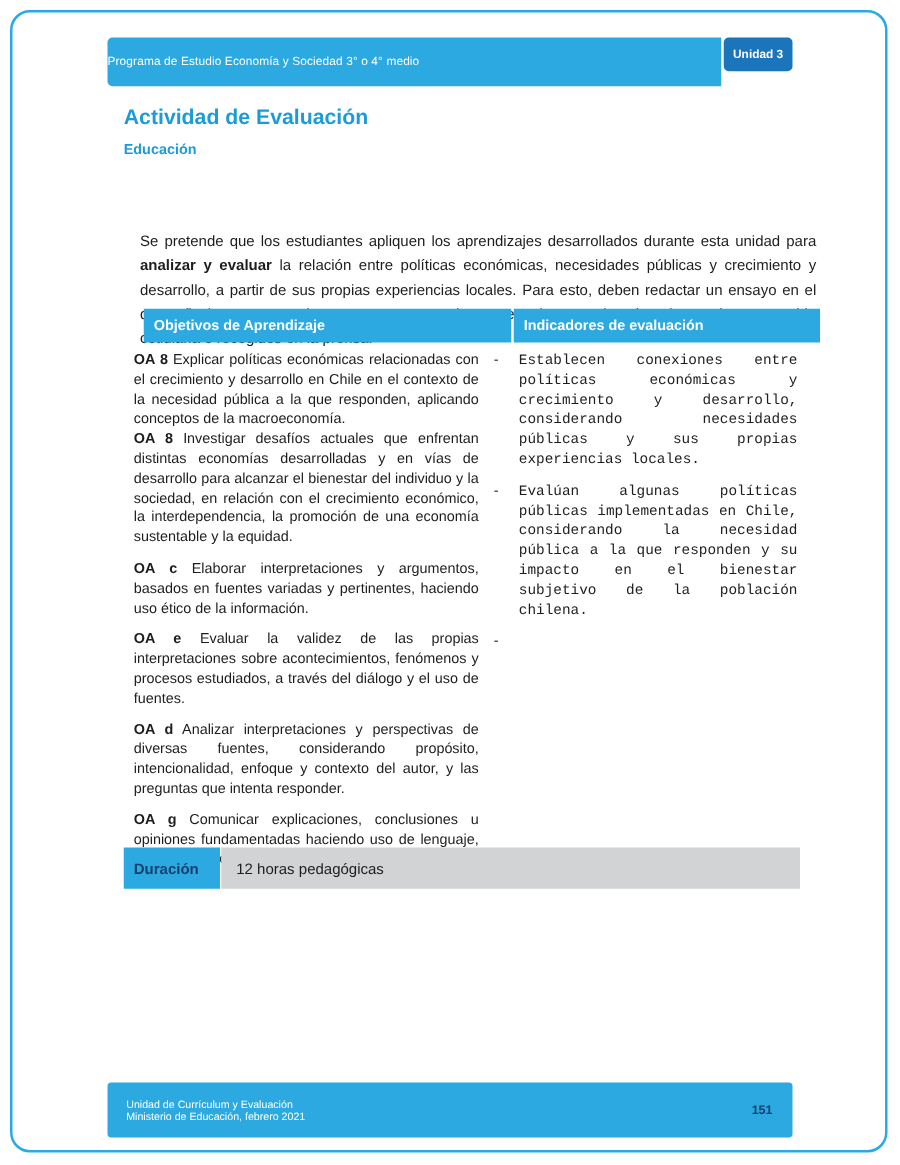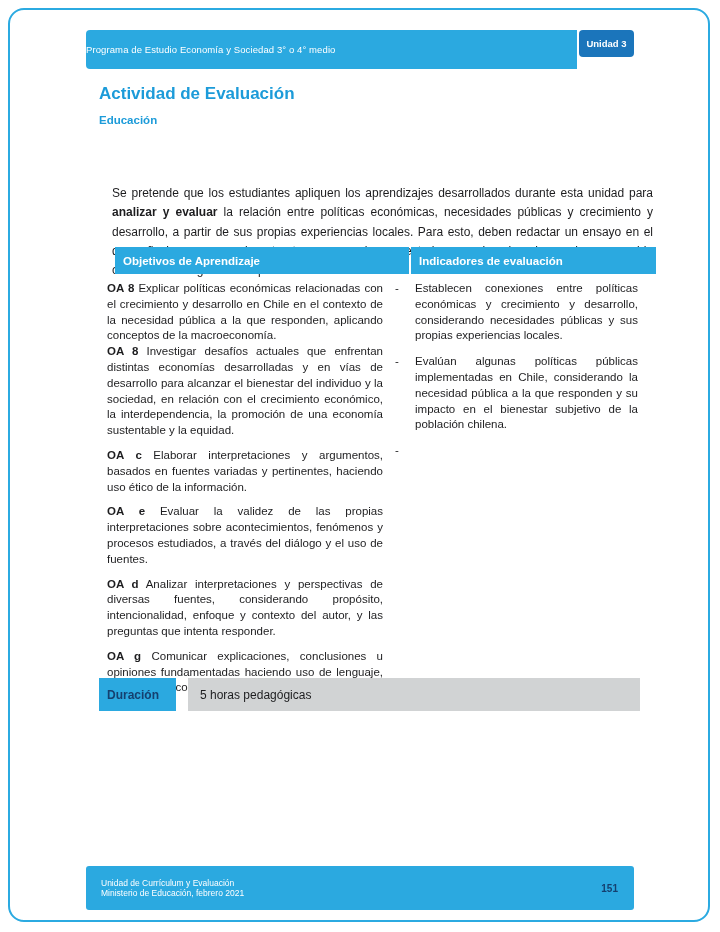--- a/index.html
+++ b/index.html
@@ -86,27 +86,27 @@
     font-size: 11.5px; line-height: 15.8px;
     text-align: justify;
   }
   .oa.spaced { margin-top: 9px; }
   .indicator {
     display: flex;
     font-size: 11.5px; line-height: 15.8px;
   }
   .indicator + .indicator { margin-top: 10px; }
   .indicator .dash { width: 20px; flex: none; }
-  .indicator .txt { flex: 1; text-align: justify; }
+  .indicator .txt { flex: 1; text-align: justify; font-family: Liberation Mono, monospace; }
 
   
   .duration-row {
     position: absolute; left: 99px; top: 678px;
     width: 541px; height: 33px;
-    display: flex; gap: 12px;
+    display: flex; gap: 1px;
   }
   .duration-label {
     width: 77px; background: #2ba9e0;
     color: #15406f; font-weight: bold; font-size: 12px;
     display: flex; align-items: center;
     padding-left: 8px; box-sizing: border-box;
   }
   .duration-value {
     flex: 1; background: #d1d3d4;
     display: flex; align-items: center;
@@ -167,21 +167,21 @@
     </div>
     <div class="indicator">
       <span class="dash">-</span>
       <span class="txt"></span>
     </div>
   </div>
 </div>
 
 <div class="duration-row">
   <div class="duration-label">Duración</div>
-  <div class="duration-value">5 horas pedagógicas</div>
+  <div class="duration-value">12 horas pedagógicas</div>
 </div>
 
 <div class="footer-bar">
   <div class="footer-lines">
     <div>Unidad de Currículum y Evaluación</div>
     <div>Ministerio de Educación, febrero 2021</div>
   </div>
   <div class="footer-page">151</div>
 </div>
 

